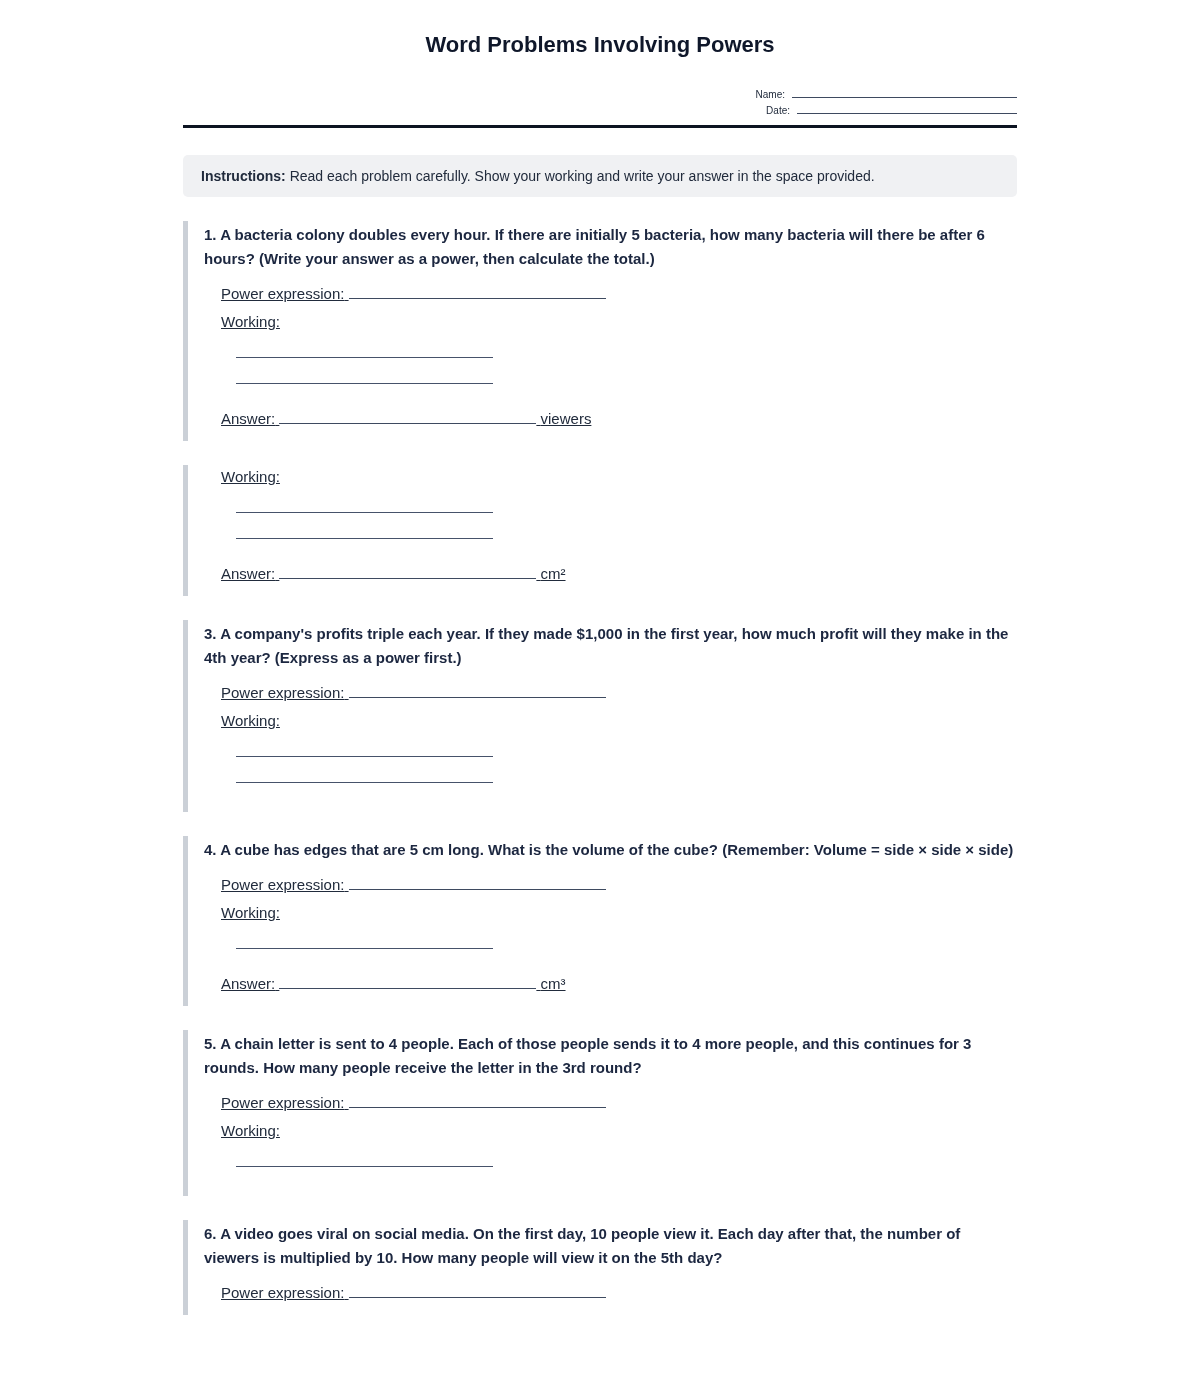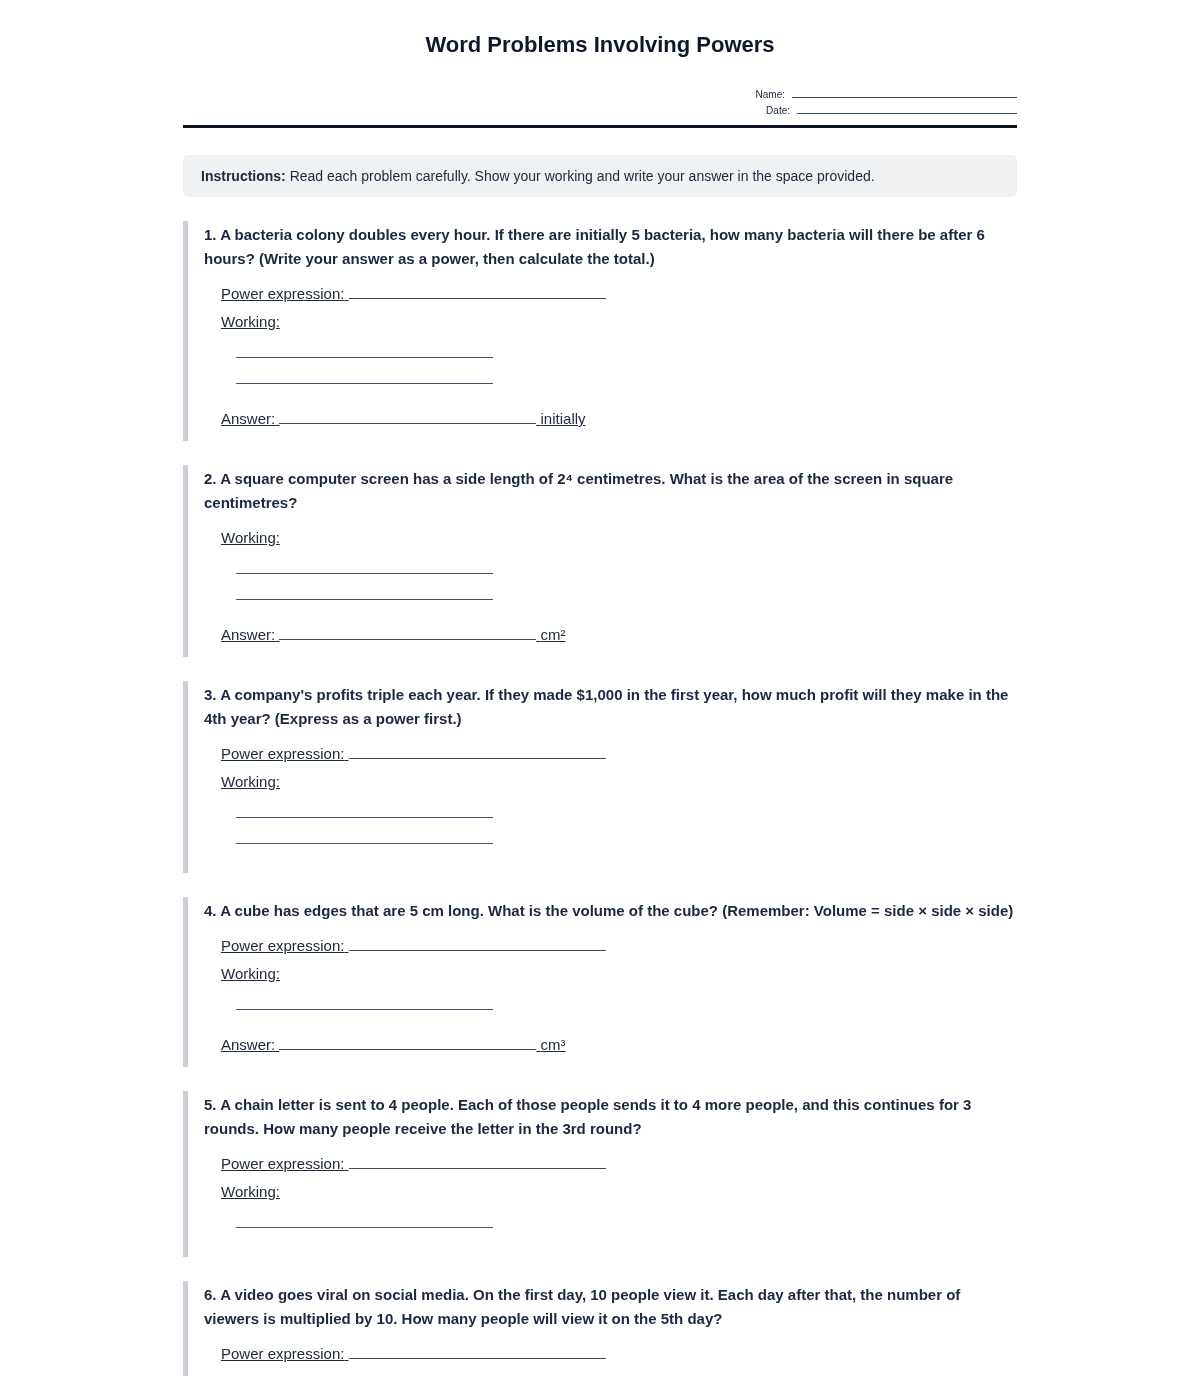--- a/index.html
+++ b/index.html
@@ -111,30 +111,26 @@
         <span class="blank blank-long"></span>
       </div>
       <div class="prow">
         <span>Working:</span>
       </div>
       <div class="wline"></div>
       <div class="wline"></div>
       <div class="prow answer-row">
         <span>Answer:</span>
         <span></span><span class="blank blank-long"></span>
-        <span>initially</span>
-      </div>
-    </div>
-  </section>
-
-  <section class="problem">
-    <p class="question">
-      <span>2.</span>
-      <span>A square computer screen has a side length of 2⁴ centimetres. What is the area of the screen in square centimetres?</span>
-    </p>
+        <span>viewers</span>
+      </div>
+    </div>
+  </section>
+
+  <section class="problem">
     <div class="fields">
       <div class="prow">
         <span>Working:</span>
       </div>
       <div class="wline"></div>
       <div class="wline"></div>
       <div class="prow answer-row">
         <span>Answer:</span>
         <span></span><span class="blank blank-long"></span>
         <span>cm²</span>

